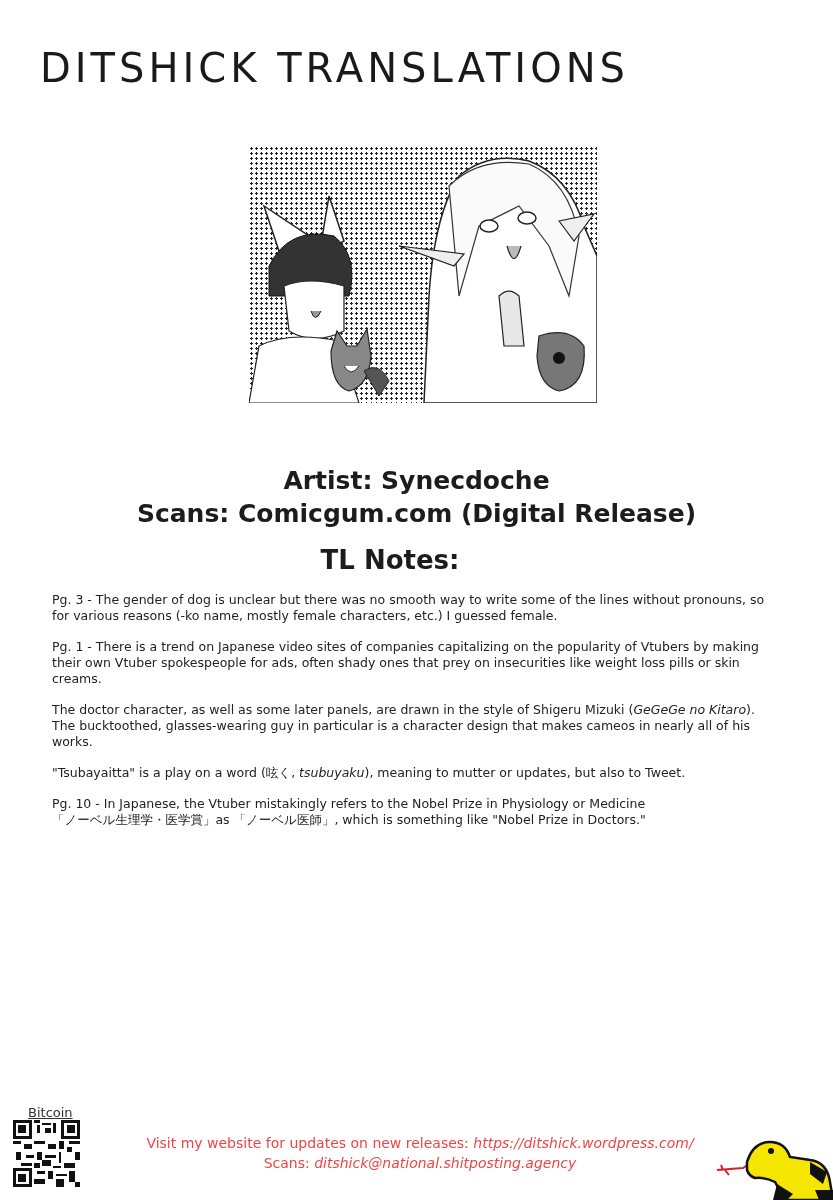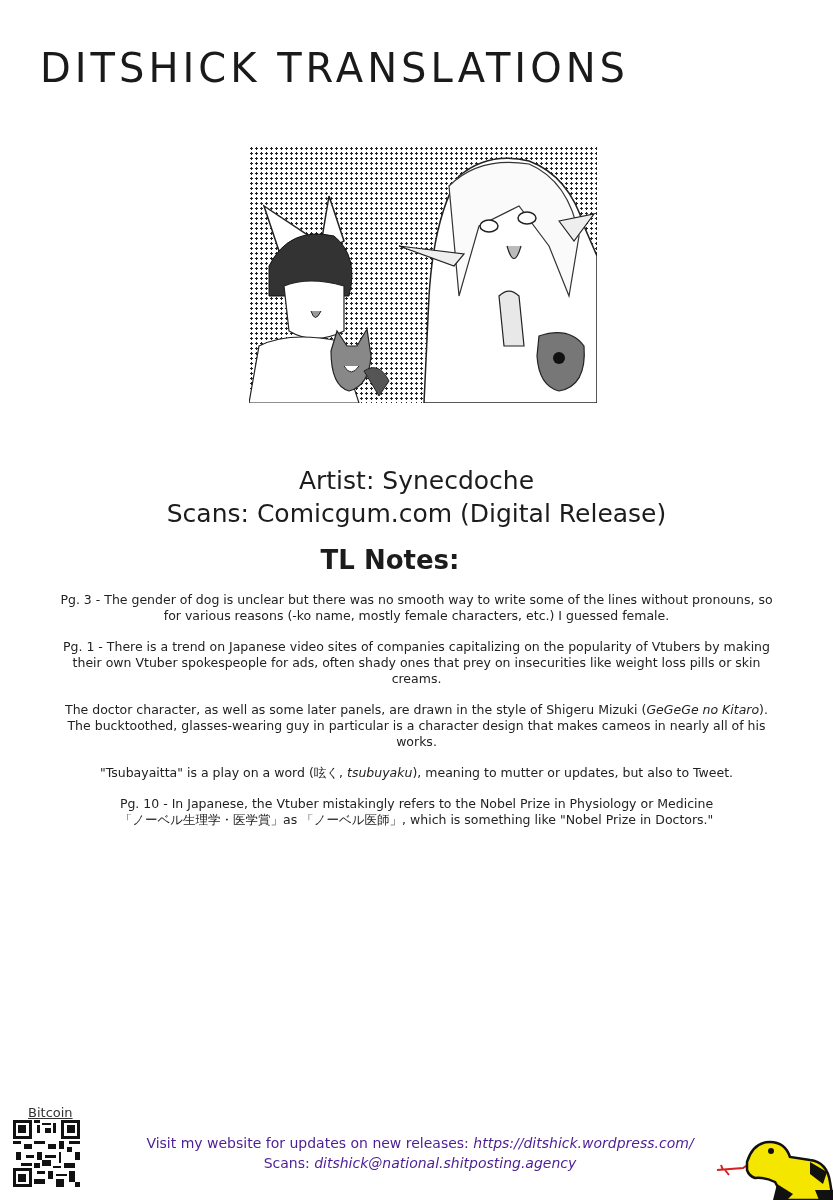--- a/index.html
+++ b/index.html
@@ -16,39 +16,39 @@
     .cover {
       position: absolute; left: 249px; top: 146px; width: 348px; height: 257px;
       background-color: #ffffff;
       background-image: radial-gradient(circle, #222 1.2px, transparent 1.4px);
       background-size: 5px 5px;
       overflow: hidden;
     }
     .cover svg { position: absolute; left: 0; top: 0; }
     .credits {
       position: absolute; left: 0; top: 464px; width: 833px; text-align: center;
-      font-weight: normal; font-size: 25px; line-height: 33px; color: #1c1c1c;
+      font-weight: bold; font-size: 25px; line-height: 33px; color: #1c1c1c;
     }
     .tl-heading {
       position: absolute; left: 0; top: 543px; width: 780px; text-align: center;
       font-weight: bold; font-size: 26px; line-height: 34px; color: #1c1c1c;
     }
     .notes {
-      position: absolute; left: 52px; top: 592px; width: 729px; text-align: center;
+      position: absolute; left: 52px; top: 592px; width: 729px; text-align: left;
       font-size: 12.5px; line-height: 16px; color: #222;
     }
     .notes p { margin: 0 0 15px 0; }
     .notes em { font-style: italic; }
     .btc-label {
       position: absolute; left: 28px; top: 1105px; font-size: 13px; color: #333; text-decoration: underline;
     }
     .qr { position: absolute; left: 13px; top: 1120px; width: 67px; height: 67px; }
     .footer {
       position: absolute; left: 120px; top: 1133px; width: 600px; text-align: center;
-      font-size: 14px; line-height: 20px; color: #4c1d95;
+      font-size: 14px; line-height: 20px; color: #ef4444;
     }
     .footer em { font-style: italic; }
     .snake { position: absolute; left: 715px; top: 1132px; width: 118px; height: 68px; }
   </style>
 </head>
 <body>
 
 <div class="title">DITSHICK TRANSLATIONS</div>
 
 <div class="cover" title="Manga cover art: cat-eared girl holding a corgi, and an elf girl with an ice cream cone">

